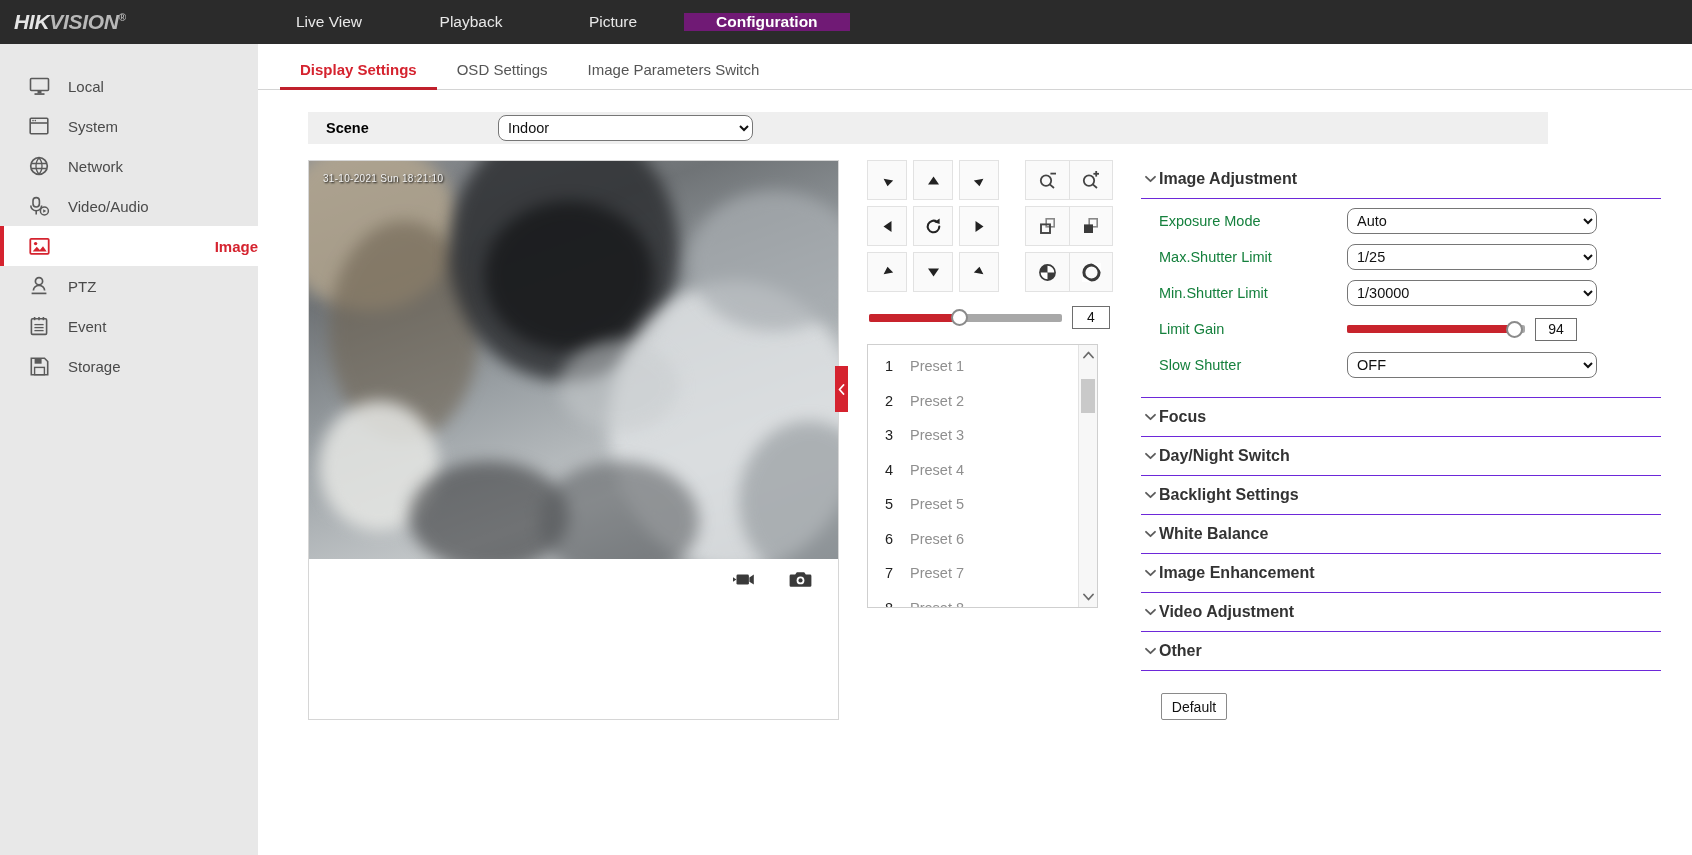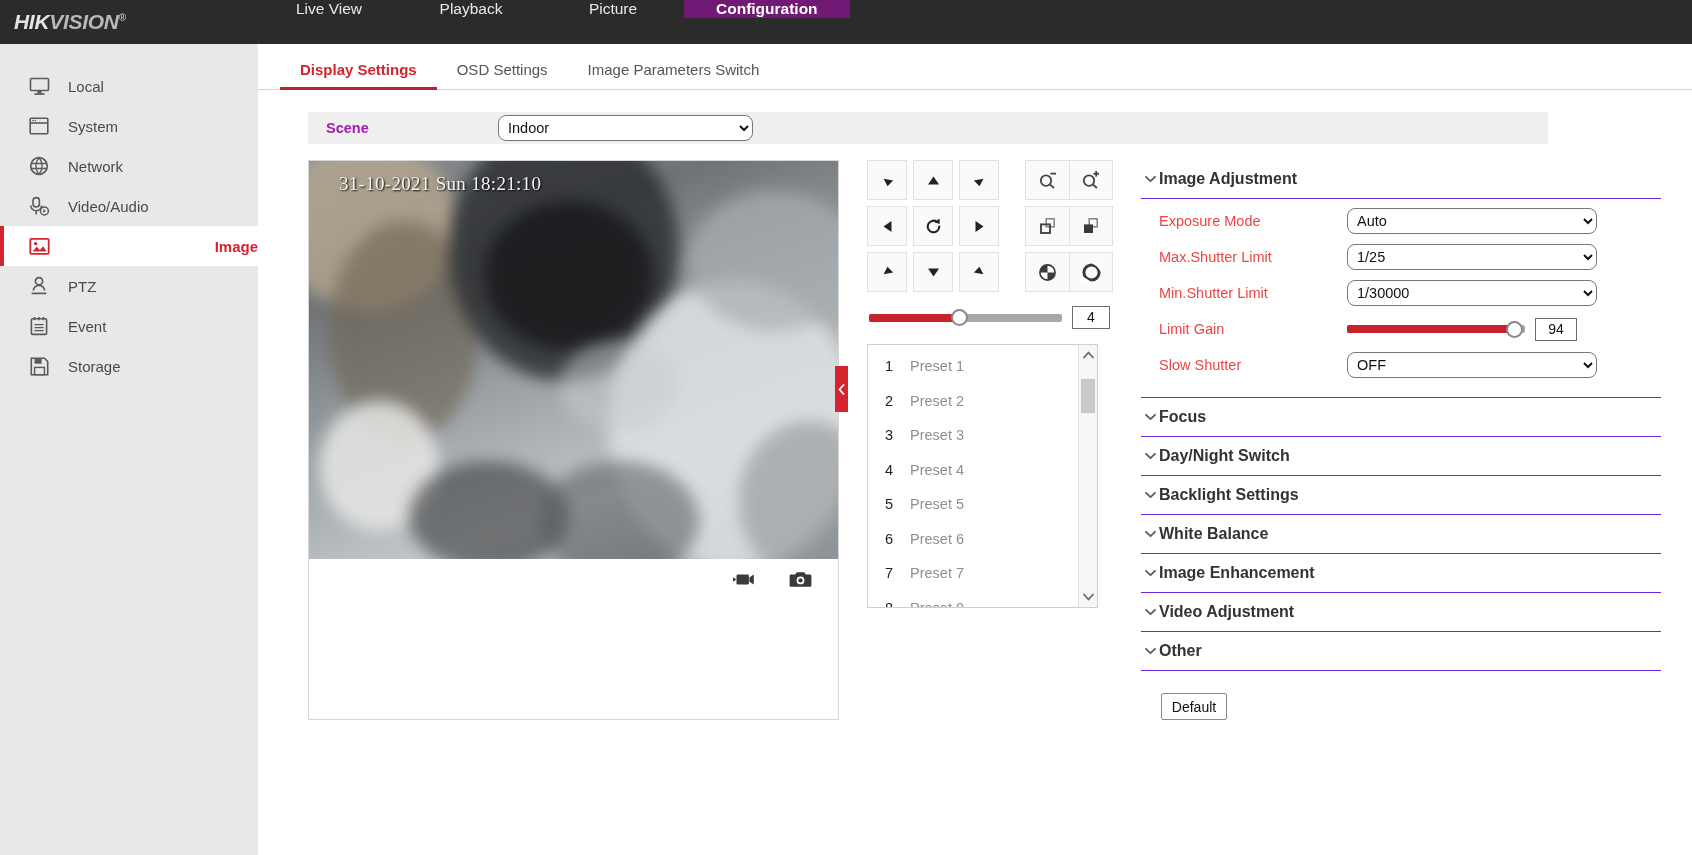--- a/index.html
+++ b/index.html
@@ -28,21 +28,21 @@
   .logo {
     font-family: "Liberation Sans", sans-serif;
     font-style: italic;
     font-weight: bold;
     font-size: 21px;
     letter-spacing: -0.3px;
   }
   .logo .hik { color: #e5e5e5; }
   .logo .vision { color: #b8b8b8; }
   .logo .reg { color: #b8b8b8; font-size: 10px; vertical-align: super; font-style: normal; }
-  .navtabs { display: flex; align-items: flex-start; }
+  .navtabs { display: flex; align-items: center; }
   .navtab {
     display: flex; align-items: center; justify-content: center;
     color: #e8e8e8;
     font-size: 15.5px;
     padding: 0 32px;
     min-width: 142px;
     cursor: pointer;
     user-select: none;
   }
   .navtab.active {
@@ -122,21 +122,21 @@
     height: 32px;
     background: #efefef;
     display: flex;
     align-items: center;
   }
   .scene-label {
     width: 190px;
     padding-left: 18px;
     font-weight: bold;
     font-size: 14.5px;
-    color: #a21caf;
+    color: #000000;
   }
   select.dd {
     font-family: "Liberation Sans", sans-serif;
     font-size: 14.5px;
     color: #111;
     height: 26px;
     border: 1px solid #767676;
     background: #fff;
     padding-left: 5px;
     border-radius: 8px;
@@ -153,24 +153,24 @@
     background: #fff;
   }
   .video {
     width: 529px; height: 398px;
     position: relative;
     overflow: hidden;
     background: linear-gradient(160deg,#8c8f93 0%,#6f7376 25%,#9aa0a4 50%,#c3c7c9 75%,#8b9094 100%);
   }
   .video .blob { position: absolute; border-radius: 50%; filter: blur(8px); }
   .ts {
-    position: absolute; left: 30px; top: 12px;
+    position: absolute; left: 14px; top: 12px;
     color: #f2f2f2;
-    font-family: Liberation Serif, serif;
-    font-size: 19px;
+    font-family: Liberation Sans, sans-serif;
+    font-size: 10px;
     letter-spacing: 0.3px;
     text-shadow: 1px 1px 2px #000;
   }
   .playerbar {
     height: 40px;
     display: flex;
     align-items: center;
     justify-content: flex-end;
     padding-right: 26px;
     gap: 34px;
@@ -299,21 +299,21 @@
   }
   .sec-body { padding: 4px 0 14px 0; }
   .frow {
     display: flex; align-items: center;
     height: 36px;
     padding-left: 18px;
   }
   .frow .flabel {
     width: 188px;
     font-size: 14.5px;
-    color: #ef4444;
+    color: #15803d;
   }
   .frow select.dd { width: 250px; }
   .gain-slider { width: 178px; }
   .gainbox { width: 42px; }
 
   .defaultbtn {
     margin: 22px 0 0 20px;
     width: 66px; height: 27px;
     border: 1px solid #8a8a8a;
     background: #fff;

